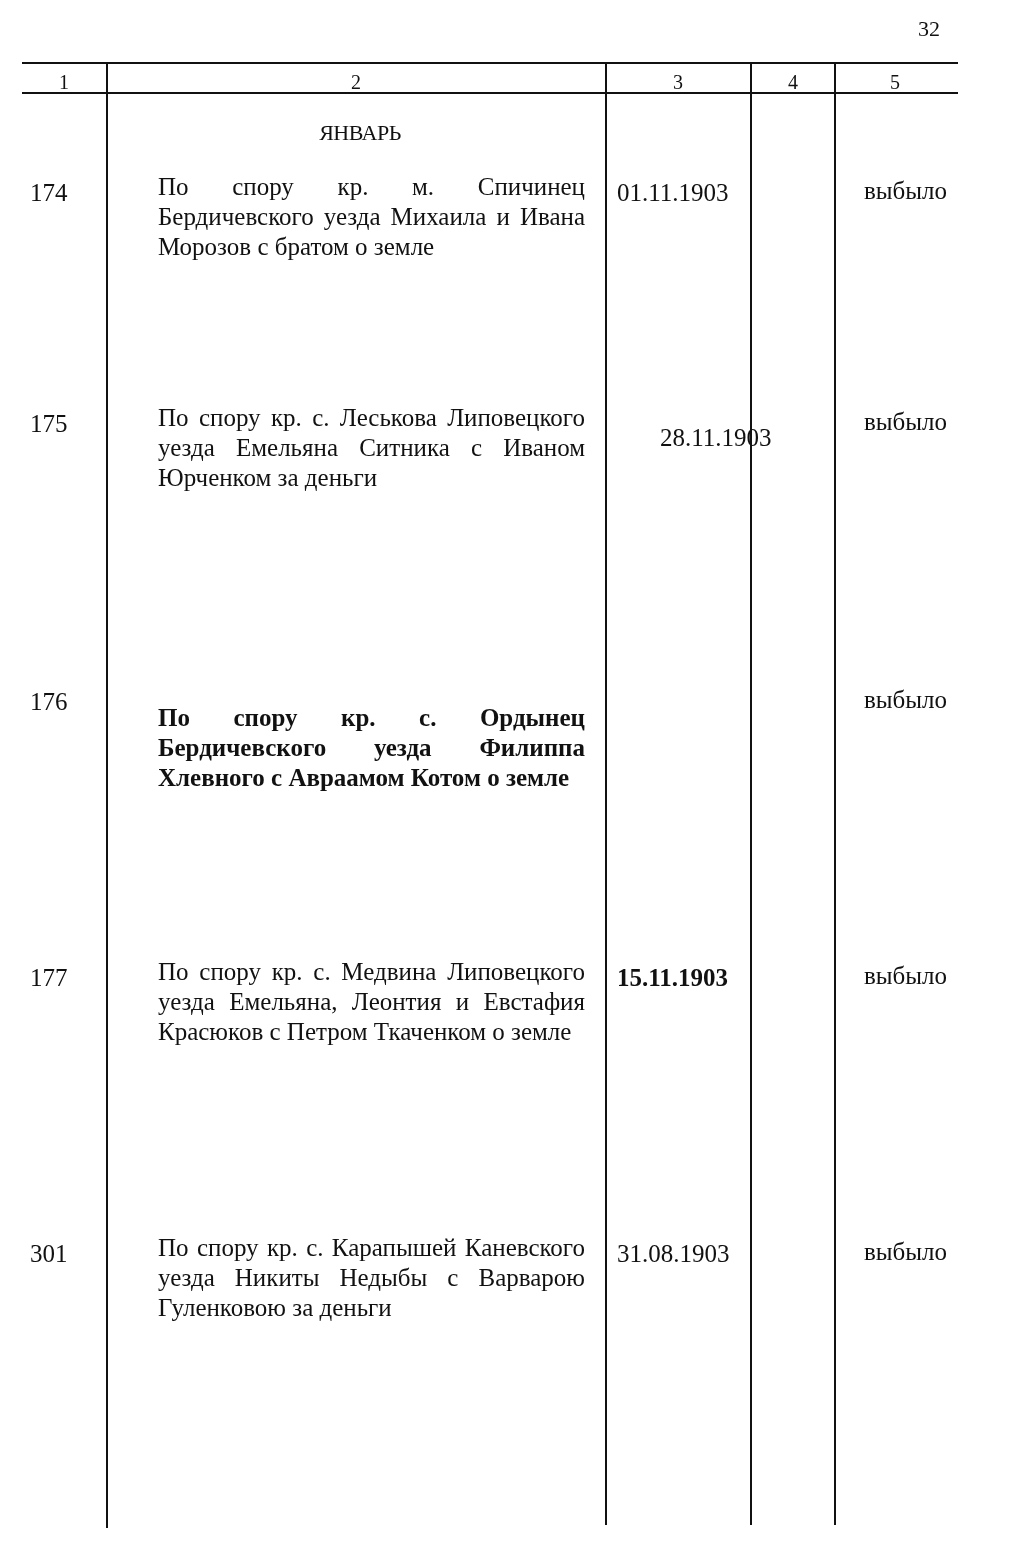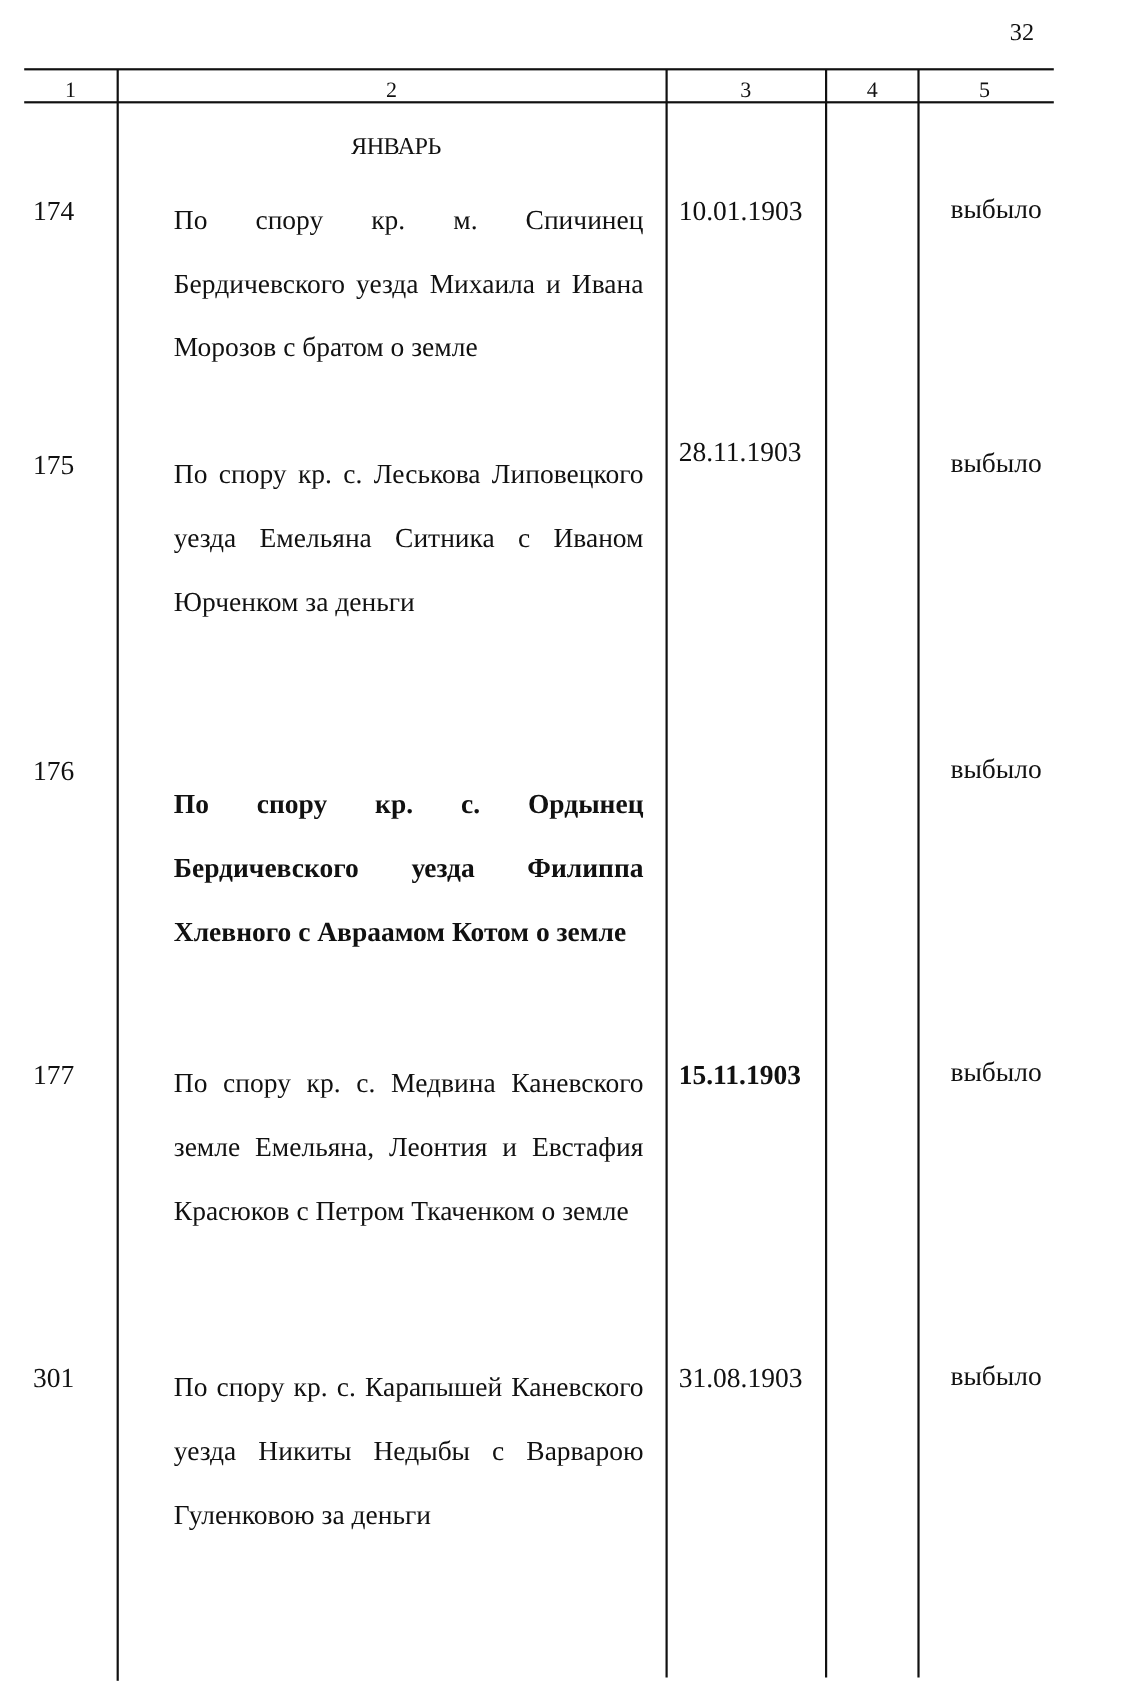--- a/index.html
+++ b/index.html
@@ -9,21 +9,21 @@
     }
     .abs { position: absolute; }
     .page-number { right: 84px; top: 16px; font-size: 22px; text-align: right; }
     .hline { position: absolute; background: #111; height: 2px; }
     .vline { position: absolute; background: #111; width: 1.5px; }
     .colhead { position: absolute; top: 71px; font-size: 20px; text-align: center; }
     .month { position: absolute; left: 106px; width: 508px; top: 120px; text-align: center; font-size: 22px; letter-spacing: -0.5px; }
     .rownum { position: absolute; left: 30px; font-size: 25px; }
     .desc {
       position: absolute; left: 158px; width: 427px; font-size: 25px;
-      line-height: 58px; text-align: justify; text-align-last: left;
+      line-height: 30px; text-align: justify; text-align-last: left;
     }
     .date { position: absolute; left: 617px; font-size: 25px; }
     .status { position: absolute; left: 864px; font-size: 25px; }
   </style>
 </head>
 <body>
 
 <div class="abs page-number">32</div>
 
 <div>
@@ -41,41 +41,41 @@
   <div class="colhead" style="left:606px; width:144px;">3</div>
   <div class="colhead" style="left:751px; width:84px;">4</div>
   <div class="colhead" style="left:835px; width:120px;">5</div>
 </div>
 
 <div class="month">ЯНВАРЬ</div>
 
 <div>
   <div class="rownum" style="top:179px;">174</div>
   <div class="desc" style="top:172px;">По спору кр. м. Спичинец Бердичевского уезда Михаила и Ивана Морозов с братом о земле</div>
-  <div class="date" style="top:179px;">10.01.1903</div>
+  <div class="date" style="top:179px;">01.11.1903</div>
   <div class="status" style="top:177px;">выбыло</div>
 </div>
 
 <div>
   <div class="rownum" style="top:410px;">175</div>
   <div class="desc" style="top:403px;">По спору кр. с. Леськова Липовецкого уезда Емельяна Ситника с Иваном Юрченком за деньги</div>
-  <div class="date" style="top:398px;">28.11.1903</div>
+  <div class="date" style="top:424px;margin-left:43px;">28.11.1903</div>
   <div class="status" style="top:408px;">выбыло</div>
 </div>
 
 <div>
   <div class="rownum" style="top:688px;">176</div>
   <div class="desc" style="top:703px;font-weight:bold;">По спору кр. с. Ордынец Бердичевского уезда Филиппа Хлевного с Авраамом Котом о земле</div>
   <div class="date" style="top:688px;"></div>
   <div class="status" style="top:686px;">выбыло</div>
 </div>
 
 <div>
   <div class="rownum" style="top:964px;">177</div>
-  <div class="desc" style="top:957px;">По спору кр. с. Медвина Каневского земле Емельяна, Леонтия и Евстафия Красюков с Петром Ткаченком о земле</div>
+  <div class="desc" style="top:957px;">По спору кр. с. Медвина Липовецкого уезда Емельяна, Леонтия и Евстафия Красюков с Петром Ткаченком о земле</div>
   <div class="date" style="top:964px;font-weight:bold;">15.11.1903</div>
   <div class="status" style="top:962px;">выбыло</div>
 </div>
 
 <div>
   <div class="rownum" style="top:1240px;">301</div>
   <div class="desc" style="top:1233px;">По спору кр. с. Карапышей Каневского уезда Никиты Недыбы с Варварою Гуленковою за деньги</div>
   <div class="date" style="top:1240px;">31.08.1903</div>
   <div class="status" style="top:1238px;">выбыло</div>
 </div>

